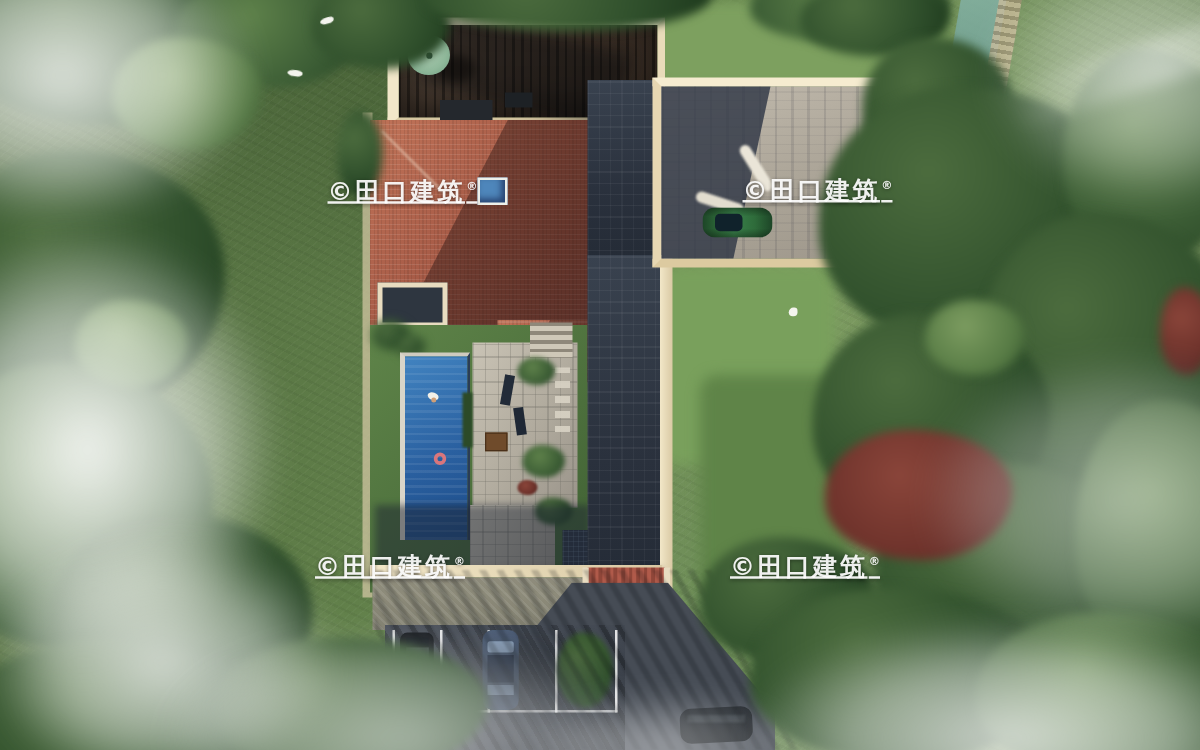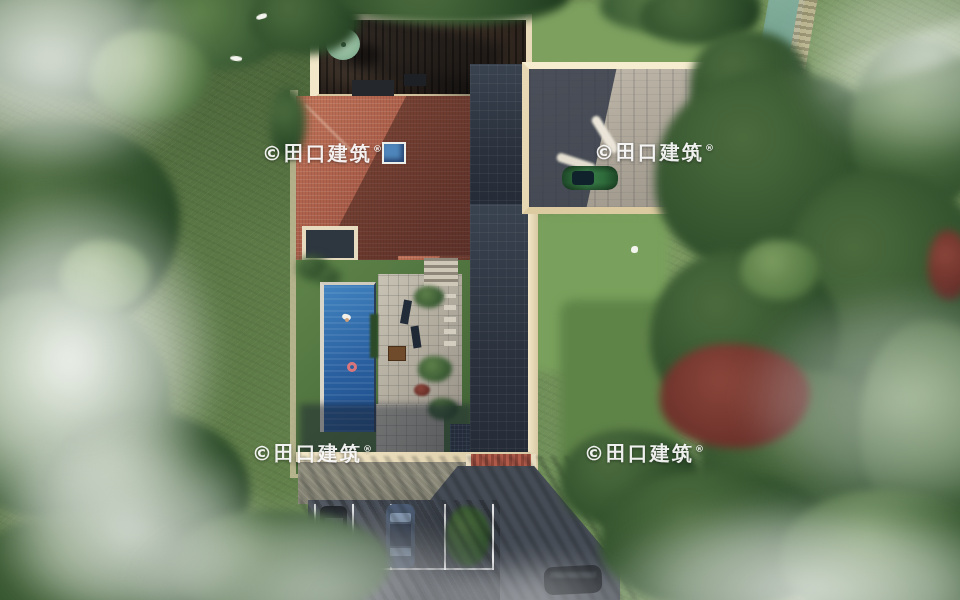--- a/index.html
+++ b/index.html
@@ -62,21 +62,21 @@
       repeating-linear-gradient(60deg, rgba(0,0,0,.18) 0 4px, transparent 4px 11px),
       linear-gradient(170deg,#4a505a,#3a4049 60%,#31373f);}
   .stallline{background:rgba(255,255,255,.85);}
   .shade{position:absolute;filter:blur(8px);border-radius:50%;
     background:radial-gradient(closest-side, rgba(10,16,22,.55), rgba(10,16,22,0) 75%);}
   .fog{position:absolute;border-radius:50%;filter:blur(12px);
     background:radial-gradient(closest-side, rgba(255,255,255,.96), rgba(255,255,255,.55) 45%, rgba(255,255,255,0) 74%);}
   .bird{position:absolute;background:#f4f4ee;border-radius:60% 40% 50% 50%;filter:blur(.5px);}
   
   .wm{position:absolute;color:rgba(255,255,255,.92);font-weight:bold;font-size:20px;
-      letter-spacing:2px;white-space:nowrap;text-shadow:0 1px 3px rgba(0,0,0,.45);z-index:60;}
+      letter-spacing:2px;white-space:nowrap;text-shadow:0 1px 3px rgba(0,0,0,.45);z-index:60;text-decoration:underline;}
   .wm sup{font-size:9px;letter-spacing:0;margin-left:1px;}
 </style>
 </head>
 <body>
 
 <div id="scene">
 
   <div class="abs ground"></div>
   <div class="abs noise"></div>
   <div class="lawn" style="left:520px;top:0;width:240px;height:70px;background:#7da05f"></div>

